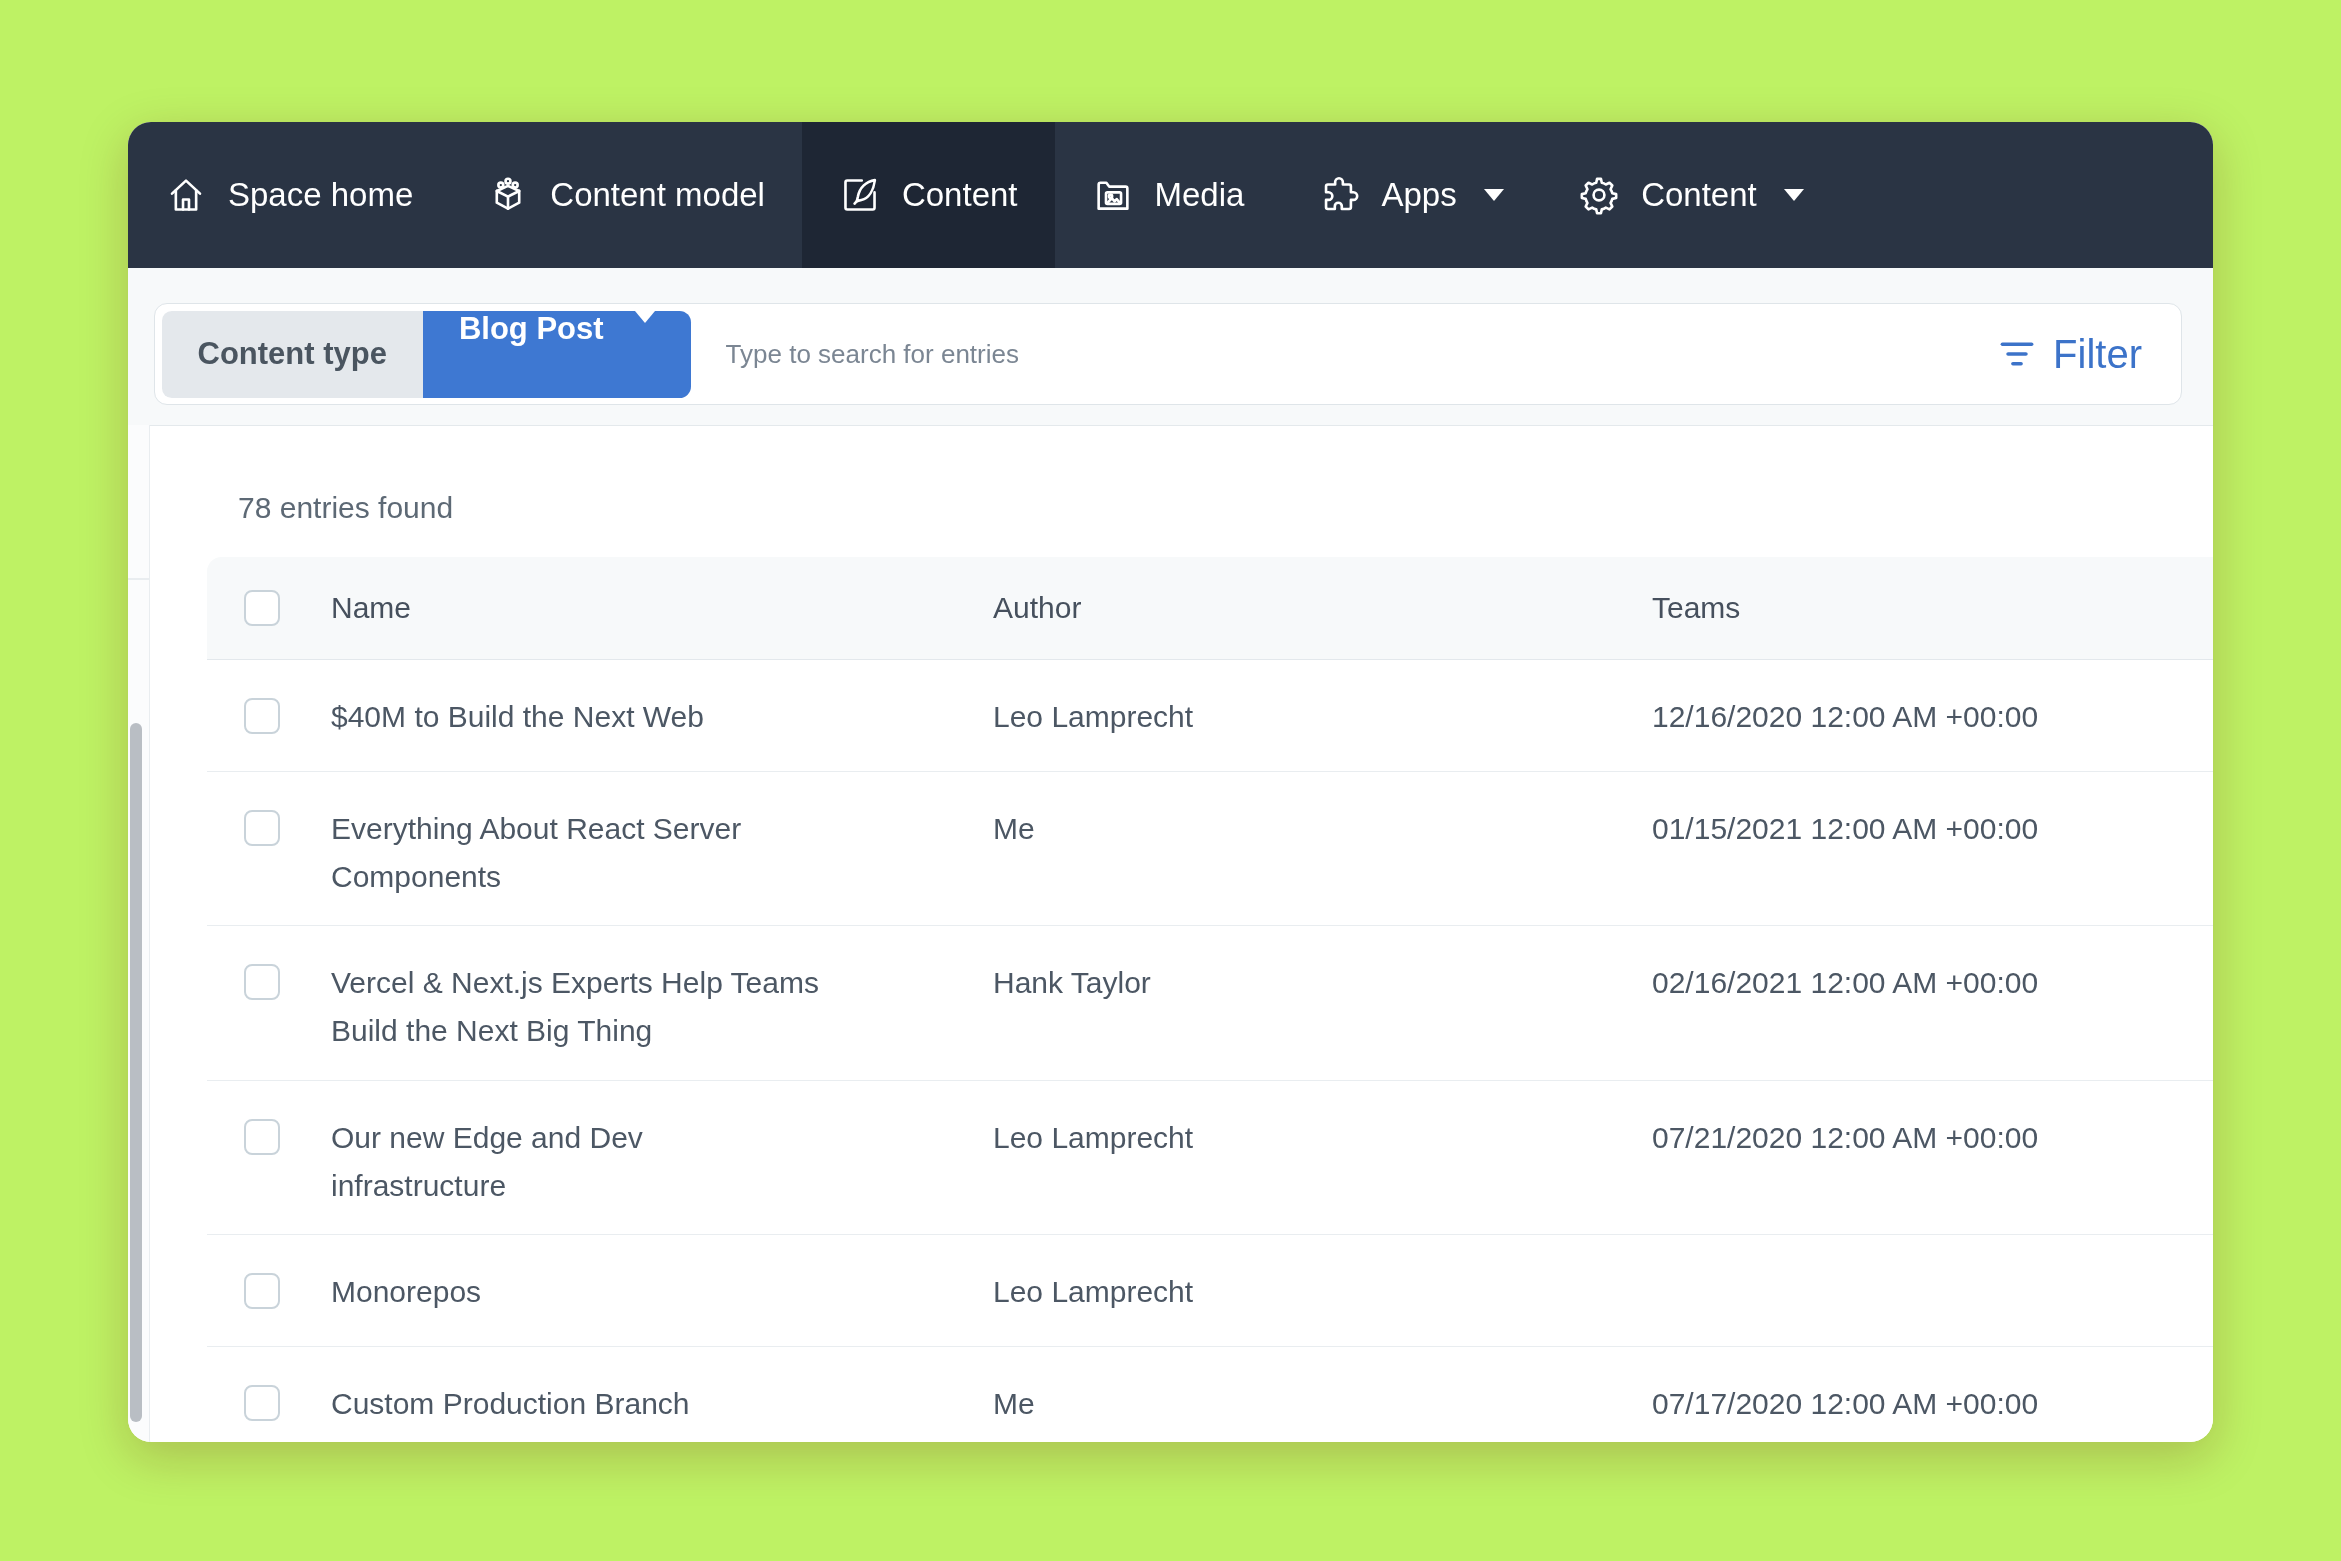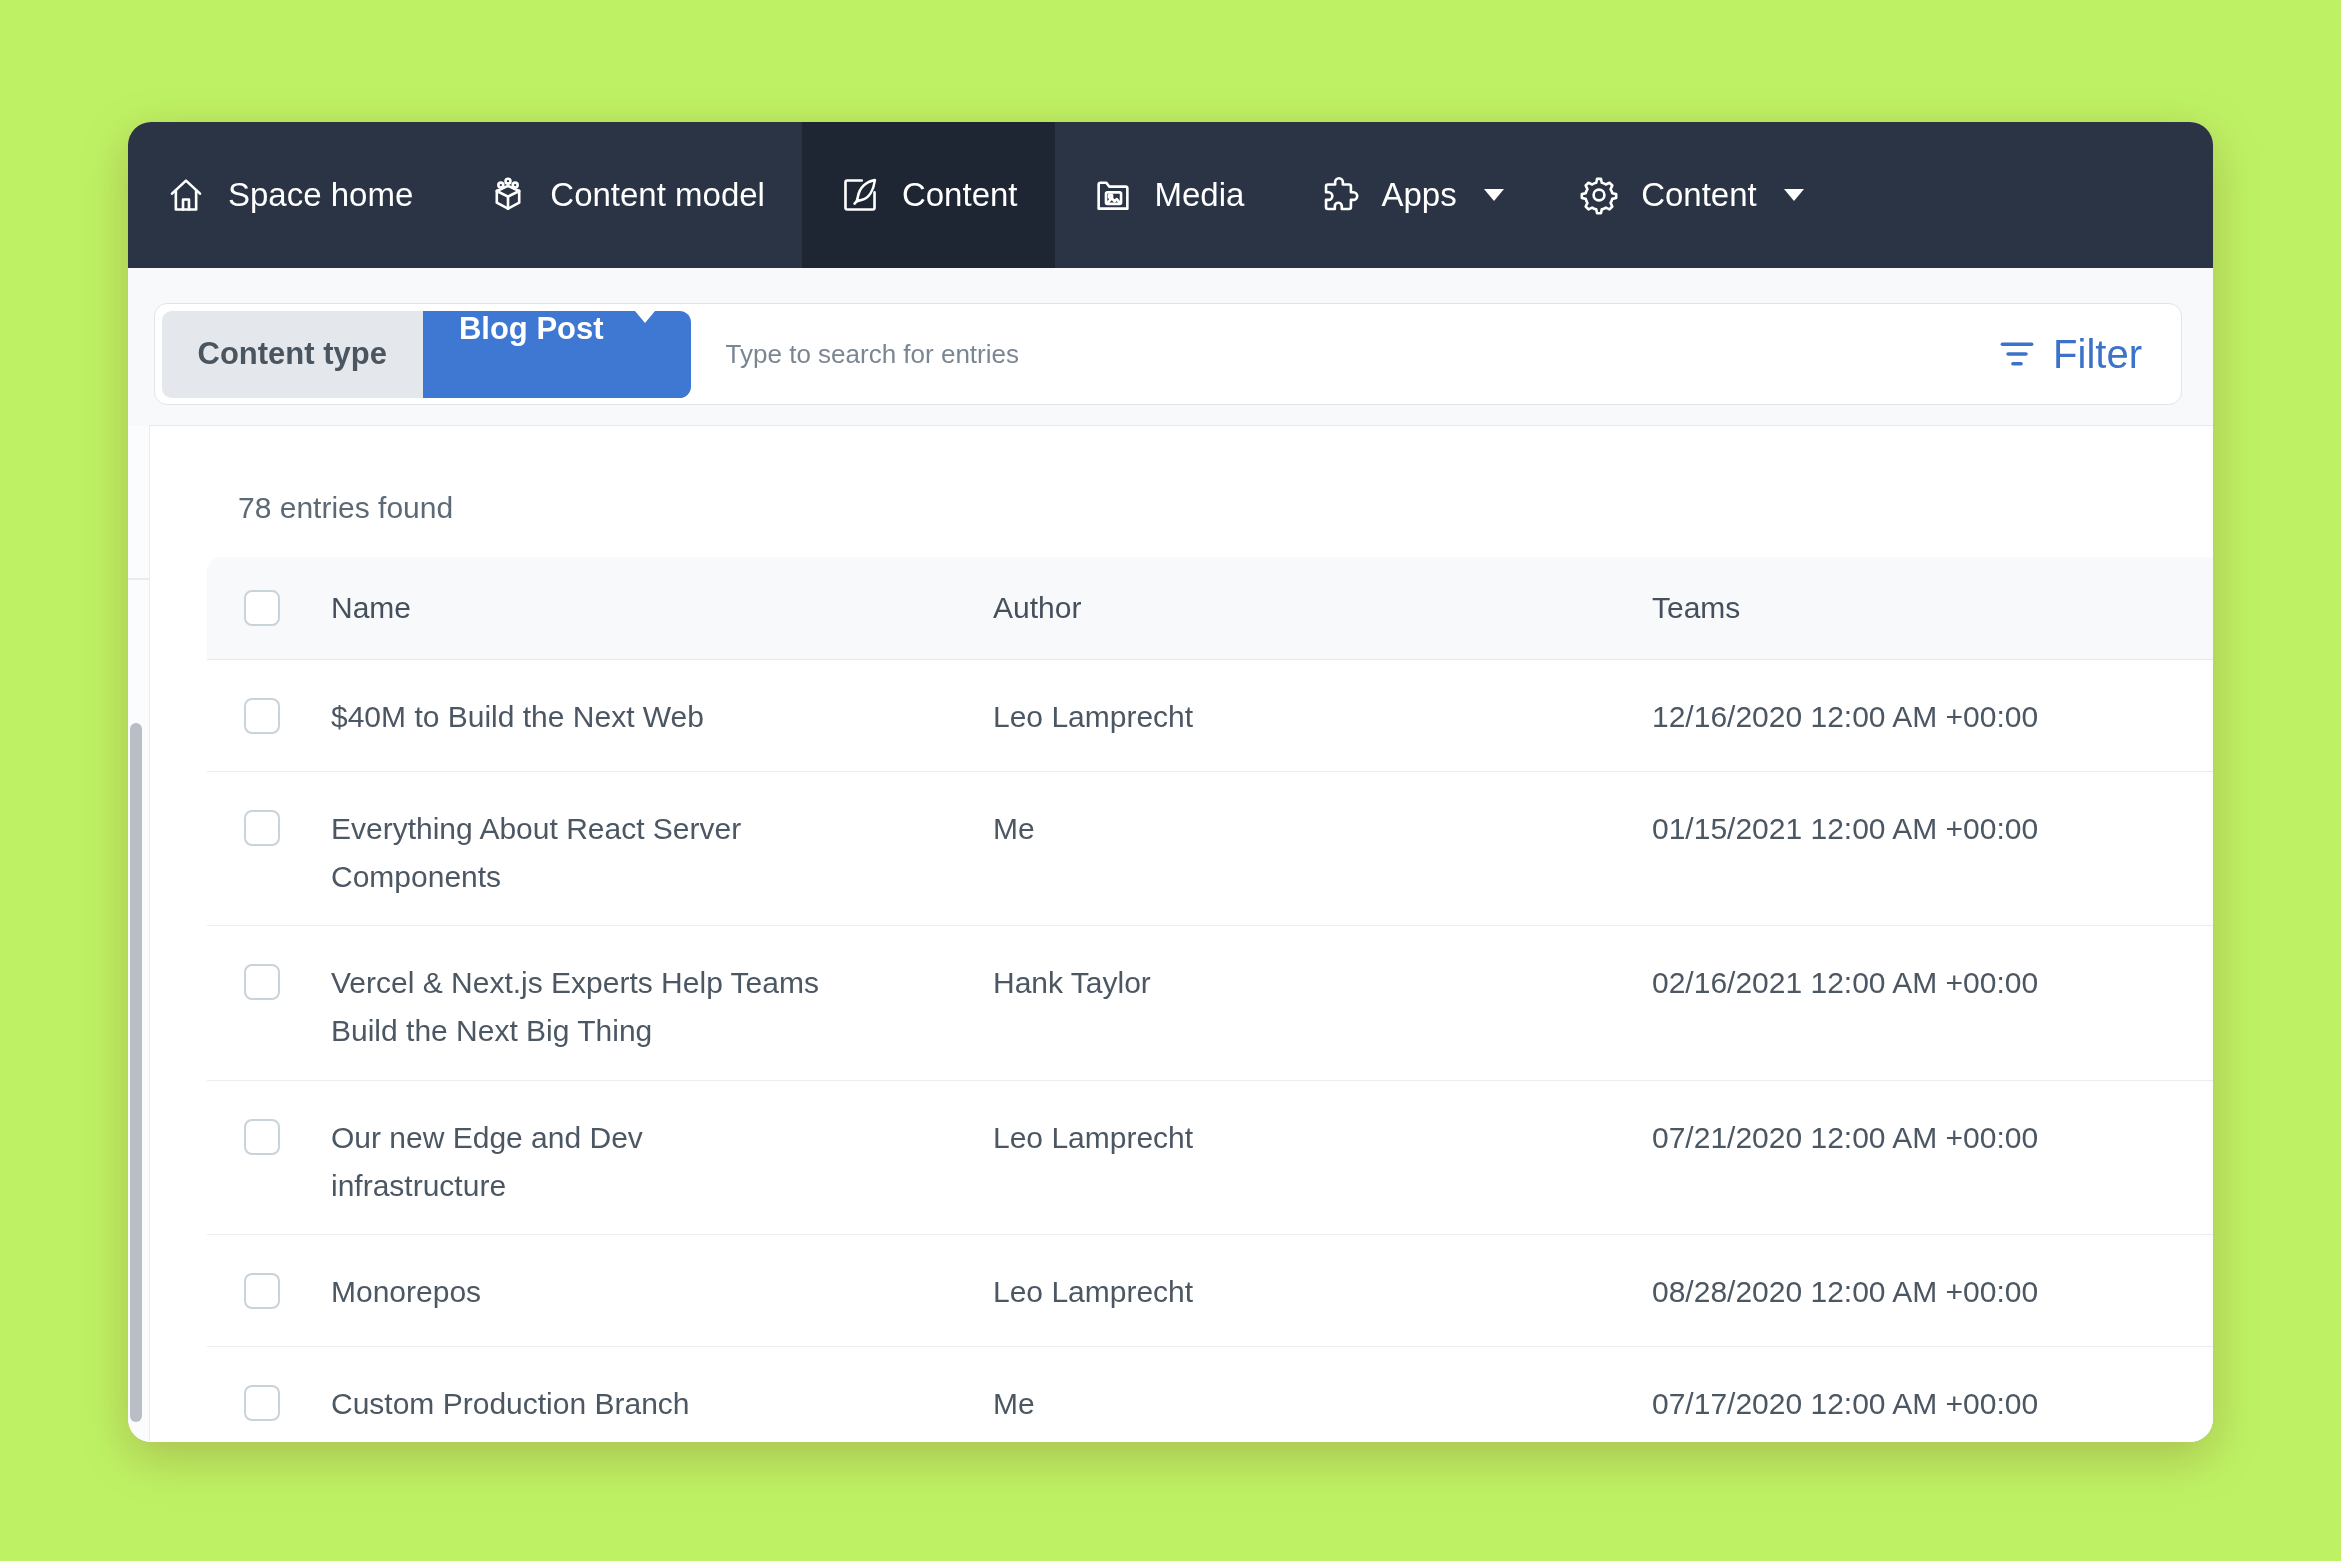--- a/index.html
+++ b/index.html
@@ -191,21 +191,20 @@
         <div class="cell">Leo Lamprecht</div>
         <div class="cell">07/21/2020 12:00 AM +00:00</div>
       </div>
 
       <div class="row">
         <div class="cb-cell">
             <span class="checkbox"></span>
           </div>
         <div class="cell name">Monorepos</div>
         <div class="cell">Leo Lamprecht</div>
-        <div class="cell">08/28/2020 12:00 AM +00:00</div>
       </div>
 
       <div class="row">
         <div class="cb-cell">
             <span class="checkbox"></span>
           </div>
         <div class="cell name">Custom Production Branch</div>
         <div class="cell">Me</div>
         <div class="cell">07/17/2020 12:00 AM +00:00</div>
       </div>

